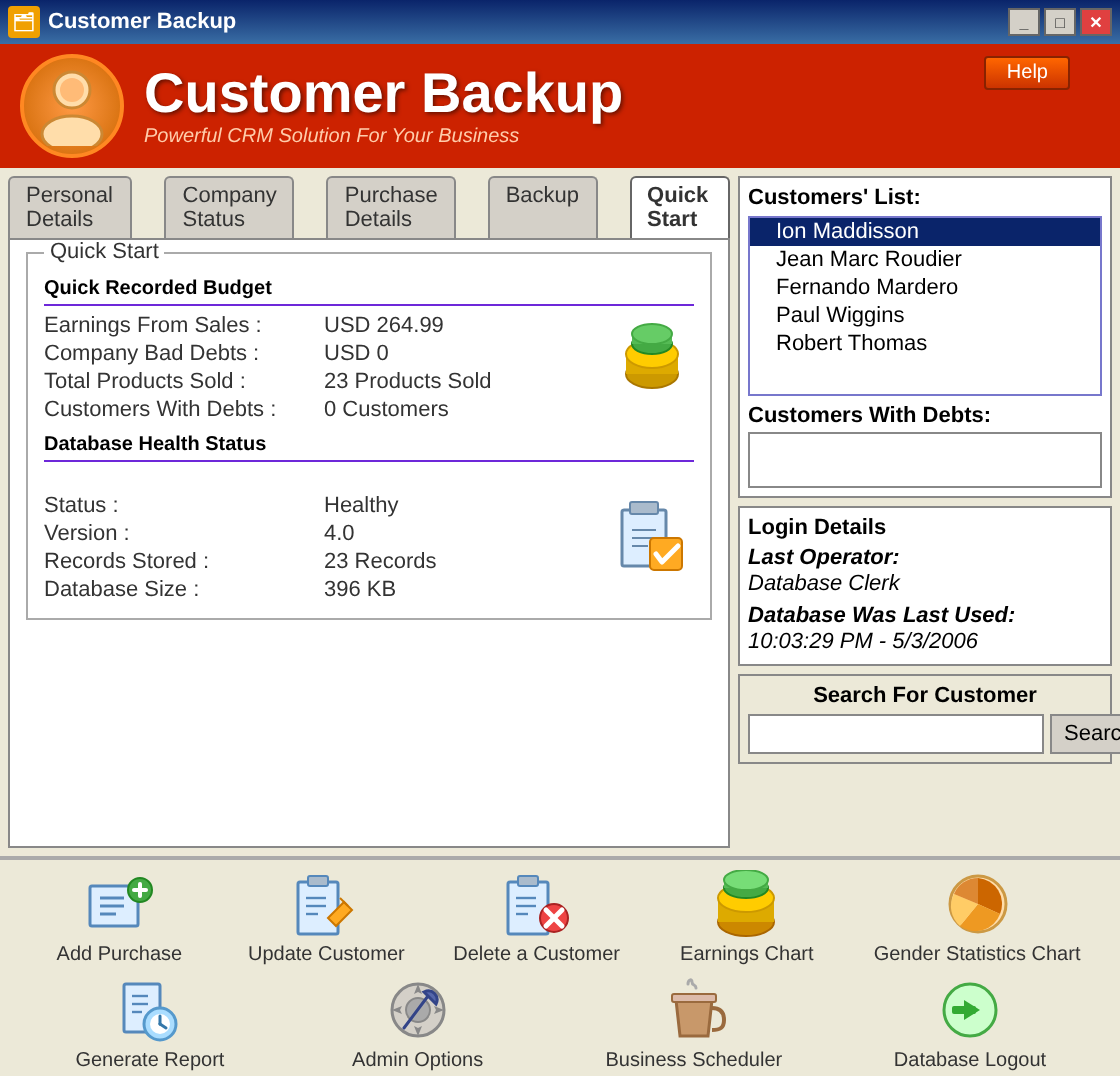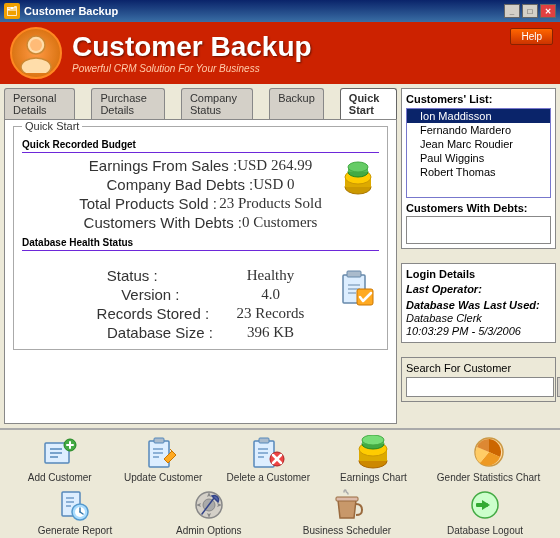--- a/index.html
+++ b/index.html
@@ -70,21 +70,21 @@
       text-shadow: 1px 1px 2px rgba(0,0,0,0.5);
       line-height: 1.1;
     }
     .header-subtitle {
       font-size: 10px;
       color: #ffccaa;
       font-style: italic;
     }
     .header-help-btn {
       position: absolute;
-      right: 7px;
+      right: 25px;
       top: 6px;
       background: linear-gradient(to bottom, #ff6600, #cc3300);
       color: white;
       border: 1px solid #882200;
       padding: 2px 10px;
       font-size: 10px;
       cursor: pointer;
       border-radius: 2px;
     }
 
@@ -146,40 +146,39 @@
       left: 8px;
       background: white;
       padding: 0 3px;
       font-size: 11px;
       color: #333;
     }
 
     .info-row {
       display: flex;
       margin-bottom: 2px;
-      font-size: 15px;
-      justify-content: center;
+      font-size: 11px;
     }
     .info-label { color: #333; min-width: 140px; }
-    .info-value { color: #333; font-family: Liberation Serif, serif; }
+    .info-value { color: #333; }
 
     .bold-heading {
       font-weight: bold;
       font-size: 10px;
       margin: 6px 0 4px 0;
       border-bottom: 1px solid #6d28d9;
       padding-bottom: 2px;
     }
 
     
     .right-panel {
-      width: 155px;
+      width: 187px;
       display: flex;
       flex-direction: column;
-      gap: 14px;
+      gap: 4px;
     }
 
     .customers-list-box {
       border: 1px solid #888;
       background: white;
       padding: 4px;
     }
     .customers-list-title {
       font-size: 11px;
       font-weight: bold;
@@ -229,22 +228,23 @@
       font-style: italic;
     }
 
     .search-customer-box {
       border: 1px solid #888;
       background: #ece9d8;
       padding: 4px;
     }
     .search-customer-title {
       font-size: 11px;
-      font-weight: normal;
+      font-weight: bold;
       margin-bottom: 3px;
+      text-align: center;
     }
     .search-row {
       display: flex;
       gap: 3px;
     }
     .search-input {
       flex: 1;
       height: 20px;
       border: 1px solid #888;
       font-size: 11px;
@@ -326,22 +326,22 @@
   </div>
   <button class="header-help-btn">Help</button>
 </div>
 
 <div class="main-content">
 
   <div class="left-panel">
 
     <div class="tabs">
       <div class="tab">Personal Details</div>
+      <div class="tab">Company Status</div>
       <div class="tab">Purchase Details</div>
-      <div class="tab">Company Status</div>
       <div class="tab">Backup</div>
       <div class="tab active">Quick Start</div>
     </div>
 
     <div class="tab-content">
 
       <div class="section-group group-relative">
         <span class="section-group-label">Quick Start</span>
 
         <div class="bold-heading">Quick Recorded Budget</div>
@@ -413,38 +413,38 @@
       </div>
     </div>
   </div>
 
   <div class="right-panel">
 
     <div class="customers-list-box">
       <div class="customers-list-title">Customers' List:</div>
       <div class="list-box">
         <div class="list-item selected">Ion Maddisson</div>
+        <div class="list-item">Jean Marc Roudier</div>
         <div class="list-item">Fernando Mardero</div>
-        <div class="list-item">Jean Marc Roudier</div>
         <div class="list-item">Paul Wiggins</div>
         <div class="list-item">Robert Thomas</div>
       </div>
       <div class="cust-with-debts-label">Customers With Debts:</div>
       <div class="debts-box"></div>
     </div>
 
     <div class="login-details-box">
       <div class="login-details-title">Login Details</div>
       <div class="login-row">
         <span style="font-weight:bold;">Last Operator:</span>
       </div>
+      <div class="login-row">Database Clerk</div>
       <div class="login-row" style="margin-top:4px;">
         <span style="font-weight:bold;">Database Was Last Used:</span>
       </div>
-      <div class="login-row">Database Clerk</div>
       <div class="login-row">10:03:29 PM - 5/3/2006</div>
     </div>
 
     <div class="search-customer-box">
       <div class="search-customer-title">Search For Customer</div>
       <div class="search-row">
         <input type="text" class="search-input" style="">
         <button class="search-btn">Search</button>
       </div>
     </div>
@@ -459,21 +459,21 @@
         <svg width="34" height="34" viewBox="0 0 34 34">
           <rect x="2" y="8" width="24" height="20" fill="#ddeeff" stroke="#5588bb" stroke-width="1.5" rx="1"></rect>
           <line x1="7" y1="14" x2="19" y2="14" stroke="#5588bb" stroke-width="1.5"></line>
           <line x1="7" y1="18" x2="19" y2="18" stroke="#5588bb" stroke-width="1.5"></line>
           <line x1="7" y1="22" x2="15" y2="22" stroke="#5588bb" stroke-width="1.5"></line>
           <circle cx="27" cy="10" r="6" fill="#44aa44" stroke="#228822" stroke-width="1"></circle>
           <line x1="27" y1="7" x2="27" y2="13" stroke="white" stroke-width="2" stroke-linecap="round"></line>
           <line x1="24" y1="10" x2="30" y2="10" stroke="white" stroke-width="2" stroke-linecap="round"></line>
         </svg>
       </div>
-      <span class="toolbar-label">Add Customer</span>
+      <span class="toolbar-label">Add Purchase</span>
     </div>
     <div class="toolbar-item">
       <div class="toolbar-icon">
         <svg width="34" height="34" viewBox="0 0 34 34">
           <rect x="3" y="6" width="20" height="26" fill="#ddeeff" stroke="#5588bb" stroke-width="1.5" rx="1"></rect>
           <rect x="8" y="3" width="10" height="5" fill="#aabbcc" stroke="#5588bb" stroke-width="1" rx="1"></rect>
           <line x1="7" y1="14" x2="17" y2="14" stroke="#5588bb" stroke-width="1.2"></line>
           <line x1="7" y1="18" x2="17" y2="18" stroke="#5588bb" stroke-width="1.2"></line>
           <line x1="7" y1="22" x2="13" y2="22" stroke="#5588bb" stroke-width="1.2"></line>
           <path d="M18 24 L26 16 L30 20 L22 28 Z" fill="#ffaa22" stroke="#cc7700" stroke-width="1"></path>

